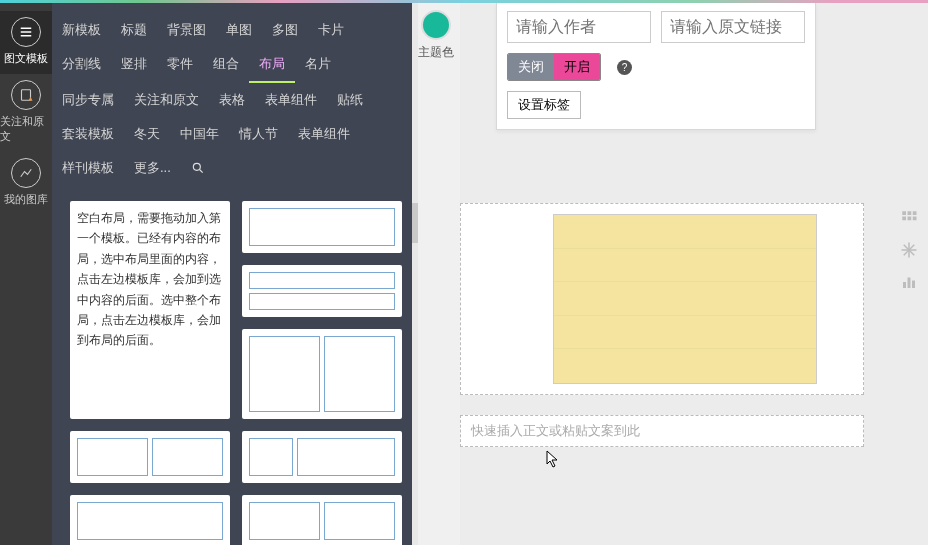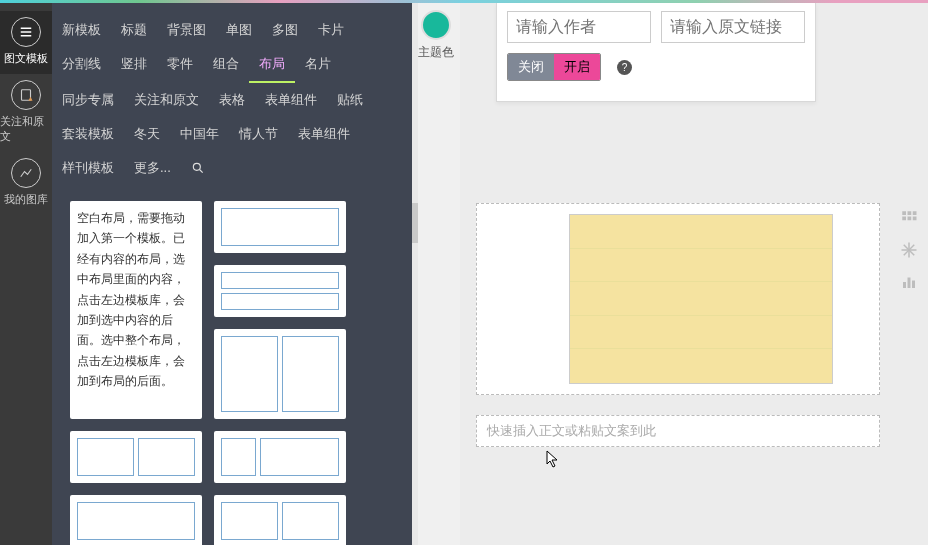--- a/index.html
+++ b/index.html
@@ -18,21 +18,21 @@
 .tab-item { padding: 8px 10px; cursor: pointer; font-size: 13px; color: #d5d5d5; white-space: nowrap; }
 .tab-item.active { color: #f0abfc; border-bottom: 2px solid #bef264; }
 .tab-search { padding: 6px 10px; display: flex; align-items: center; }
 
 .template-scroll { flex: 1; overflow-y: auto; padding: 12px 10px 0 18px; }
 .template-scroll::-webkit-scrollbar { width: 10px; }
 .template-scroll::-webkit-scrollbar-track { background: #5a5f6a; }
 .template-scroll::-webkit-scrollbar-thumb { background: #888e99; }
 
 .tpl-grid { display: flex; flex-wrap: wrap; gap: 12px; }
-.tpl-card { width: 132px; background: #fff; color: #333; border-radius: 2px; padding: 7px; font-size: 12px; line-height: 1.7; }
+.tpl-card { width: 160px; background: #fff; color: #333; border-radius: 2px; padding: 7px; font-size: 12px; line-height: 1.7; }
 .tpl-card.text { min-height: 150px; }
 .tpl-card.layout { height: 52px; display: flex; gap: 4px; }
 .tpl-card.layout.tall { height: 90px; }
 .layout-inner { flex: 1; border: 1.5px solid #7aa8d0; }
 .layout-row { display: flex; flex-direction: column; gap: 4px; width: 100%; }
 .layout-row .r { flex: 1; border: 1.5px solid #7aa8d0; }
 .layout-two { display: flex; gap: 4px; width: 100%; height: 100%; }
 .layout-two .c { flex: 1; border: 1.5px solid #7aa8d0; }
 
 .theme-swatch { position: absolute; left: 418px; top: 10px; display: flex; flex-direction: column; align-items: center; }
@@ -44,21 +44,21 @@
 .form-panel { position: absolute; left: 36px; top: 0; width: 320px; background: #fff; border: 1px solid #d8d8d8; border-top: none; padding: 8px 10px 10px; box-shadow: 0 2px 4px rgba(0,0,0,.05); }
 .form-row { display: flex; gap: 10px; margin-bottom: 10px; }
 .form-row input { flex: 1; border: 1px solid #ccc; padding: 6px 8px; font-size: 16px; width: 0; }
 .toggle-row { display: flex; align-items: center; gap: 16px; font-size: 13px; margin-bottom: 10px; }
 .toggle { display: flex; border: 1px solid #888; border-radius: 2px; overflow: hidden; }
 .toggle .seg { padding: 4px 10px; font-size: 13px; cursor: pointer; background: #ec4899; }
 .toggle .seg.active { background: #808896; color: #fff; }
 .help-icon { width: 15px; height: 15px; border-radius: 50%; background: #555; color: #fff; font-size: 10px; display: flex; align-items: center; justify-content: center; }
 .tag-btn { border: 1px solid #bbb; background: #fff; padding: 4px 10px; font-size: 13px; cursor: pointer; }
 
-.canvas-wrap { position: absolute; left: 16px; top: 200px; width: 410px; }
+.canvas-wrap { position: absolute; left: 0; top: 200px; width: 410px; }
 .canvas { margin: 0 0 0 0; width: 404px; border: 1px dashed #bbb; padding: 10px 46px 10px 92px; background: #fff; }
 .yellow-block { height: 170px; border: 1px solid #cccccc; }
 .yellow-block .stripe { height: 20%; background: #f5e3a0; border-bottom: 1px solid #eadf9a; }
 .yellow-block .stripe:last-child { border-bottom: none; }
 
 .placeholder-line { width: 404px; margin-top: 20px; border: 1px dashed #bbb; padding: 6px 10px; color: #aaa; font-size: 13px; background: #fff; }
 
 .right-icons { position: absolute; right: 10px; top: 206px; display: flex; flex-direction: column; gap: 14px; color: #bdbdbd; }
 .right-icons .ic { width: 18px; height: 18px; cursor: pointer; }
 
@@ -201,20 +201,21 @@
       <input placeholder="请输入作者" style="">
       <input placeholder="请输入原文链接" style="">
     </div>
     <div class="toggle-row">
       <div class="toggle">
         <div class="seg active">关闭</div>
         <div class="seg">开启</div>
       </div>
       <span class="help-icon">?</span>
     </div>
+    <button class="tag-btn">设置标签</button>
   </div>
 
   <div class="canvas-wrap">
     <div class="canvas">
       <div class="yellow-block">
         <div class="stripe"></div>
           <div class="stripe"></div>
           <div class="stripe"></div>
           <div class="stripe"></div>
           <div class="stripe"></div>

